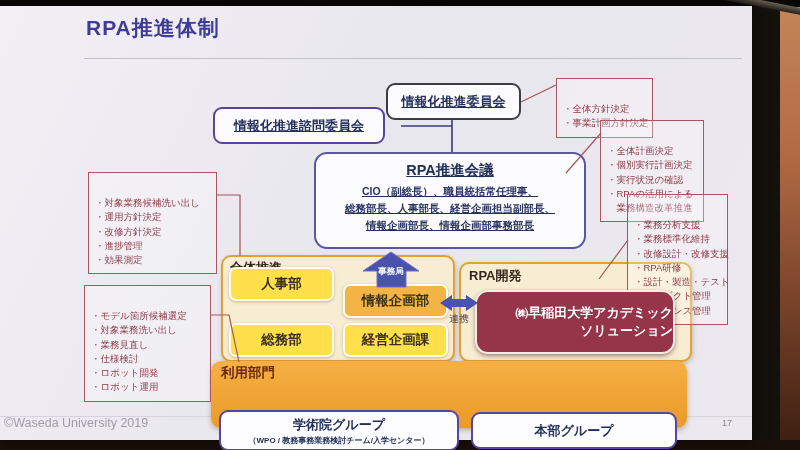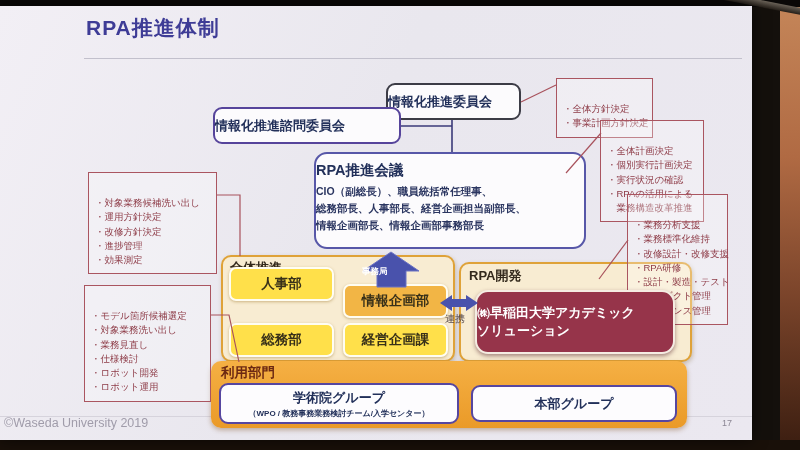--- a/index.html
+++ b/index.html
@@ -21,25 +21,25 @@
            background:linear-gradient(115deg,#f2eff5 0%,#e9e7ee 45%,#ebe8f0 100%);
            box-shadow:0 0 14px rgba(0,0,0,.6); }
   .slide-title { position:absolute; left:86px; top:8px; font-size:21px; font-weight:bold;
                  color:#3e3c96; letter-spacing:1px; }
   .title-rule { position:absolute; left:84px; top:52px; width:658px; height:1px; background:#c2c0cc; }
   .bottom-rule { position:absolute; left:0; top:410px; width:752px; height:1px; background:#d6d3dc; }
   .credit { position:absolute; left:4px; top:416px; font-size:12.5px; color:#a09caa; }
   .pagenum { position:absolute; left:722px; top:412px; font-size:9px; color:#8b8694; }
 
   
-  .obox { position:absolute; background:#fcfbfd; border-radius:9px; text-align:left;
-          color:#22305a; font-weight:bold; z-index:2; }
+  .obox { position:absolute; background:#fcfbfd; border-radius:9px; text-align:center;
+          color:#22305a; font-weight:bold; z-index:2;text-decoration:underline; }
   .box-committee { left:386px; top:77px; width:135px; height:37px; border:2px solid #3c3c46;
                    font-size:13px; line-height:33px; }
-  .box-advisory  { left:213px; top:101px; width:188px; height:37px; border:2px solid #56449b;
+  .box-advisory  { left:213px; top:101px; width:172px; height:37px; border:2px solid #56449b;
                    font-size:13px; line-height:33px; }
   .box-council   { left:314px; top:146px; width:272px; height:97px; border:2px solid #5757a8;
                    border-radius:13px; padding-top:7px; }
   .council-title { font-size:14.5px; font-weight:bold; color:#22305a; }
   .council-members { margin-top:3px; font-size:10.5px; font-weight:bold; color:#2a3560; line-height:1.62; }
 
   
   .ann { position:absolute; border:1px solid #aa5560; color:#8d3a46; font-size:9.5px;
          line-height:1.5; padding:23px 6px 6px 6px; background:rgba(255,255,255,.28); z-index:2; }
   .ann-line { white-space:nowrap; }
@@ -64,42 +64,42 @@
           justify-content:center; font-size:13.5px; font-weight:bold; color:#383019;
           box-shadow:0 1px 3px rgba(150,110,30,.45); z-index:2; }
   .dept-0 { left:229px; top:261px; }
   .dept-1 { left:343px; top:278px; background:#f2b545; }
   .dept-2 { left:229px; top:317px; }
   .dept-3 { left:343px; top:317px; }
 
   
   .vendor { position:absolute; left:475px; top:284px; width:200px; height:64px;
             background:#96344a; border:2.5px solid #f5ece2; border-radius:13px;
-            display:flex; flex-direction:column; align-items:flex-start; justify-content:center;
+            display:flex; flex-direction:column; align-items:flex-end; justify-content:center;
             color:#ffffff; font-size:13px; font-weight:bold; line-height:1.4;
             box-shadow:0 2px 4px rgba(80,30,40,.5); z-index:2; }
 
   
   .cont-users { position:absolute; left:211px; top:355px; width:476px; height:67px;
                 background:linear-gradient(180deg,#f5b044,#ea9a28); border-radius:10px;
                 box-shadow:0 2px 5px rgba(120,70,20,.4); z-index:1; }
   .lbl-users { position:absolute; left:221px; top:358px; font-size:13.5px; font-weight:bold;
                color:#6b2812; z-index:2; }
   .ugroup { position:absolute; background:#fdfcfe; border:2px solid #5646a0; border-radius:9px;
-            text-align:center; color:#22305a; z-index:2; }
+            text-align:center; color:#22305a; z-index:2;margin-top:27px; }
   .ugroup-1 { left:219px; top:377px; width:240px; height:41px; padding-top:4px; }
   .ugroup-1 .gname { font-size:13px; font-weight:bold; }
   .ugroup-1 .gdetail { font-size:8px; font-weight:bold; margin-top:1px; }
   .ugroup-2 { left:471px; top:379px; width:206px; height:37px; display:flex; align-items:center;
               justify-content:center; font-size:13px; font-weight:bold; }
 
   
   .connectors { position:absolute; left:0; top:0; width:752px; height:434px; z-index:4;
                 pointer-events:none; }
-  .arrow-label { position:absolute; z-index:6; pointer-events:none; }
+  .arrow-label { position:absolute; z-index:6; text-align:center; pointer-events:none; }
   .lbl-secretariat { left:362px; top:260px; width:58px; font-size:8.5px; font-weight:bold; color:#ffffff; }
   .lbl-cooperation { left:445px; top:306px; width:28px; font-size:10px; color:#53464a; }
 </style>
 </head>
 <body>
 
 <div class="photo">
   <div class="wall"></div>
   <div class="bezel"></div>
   <div class="ceiling"></div>

